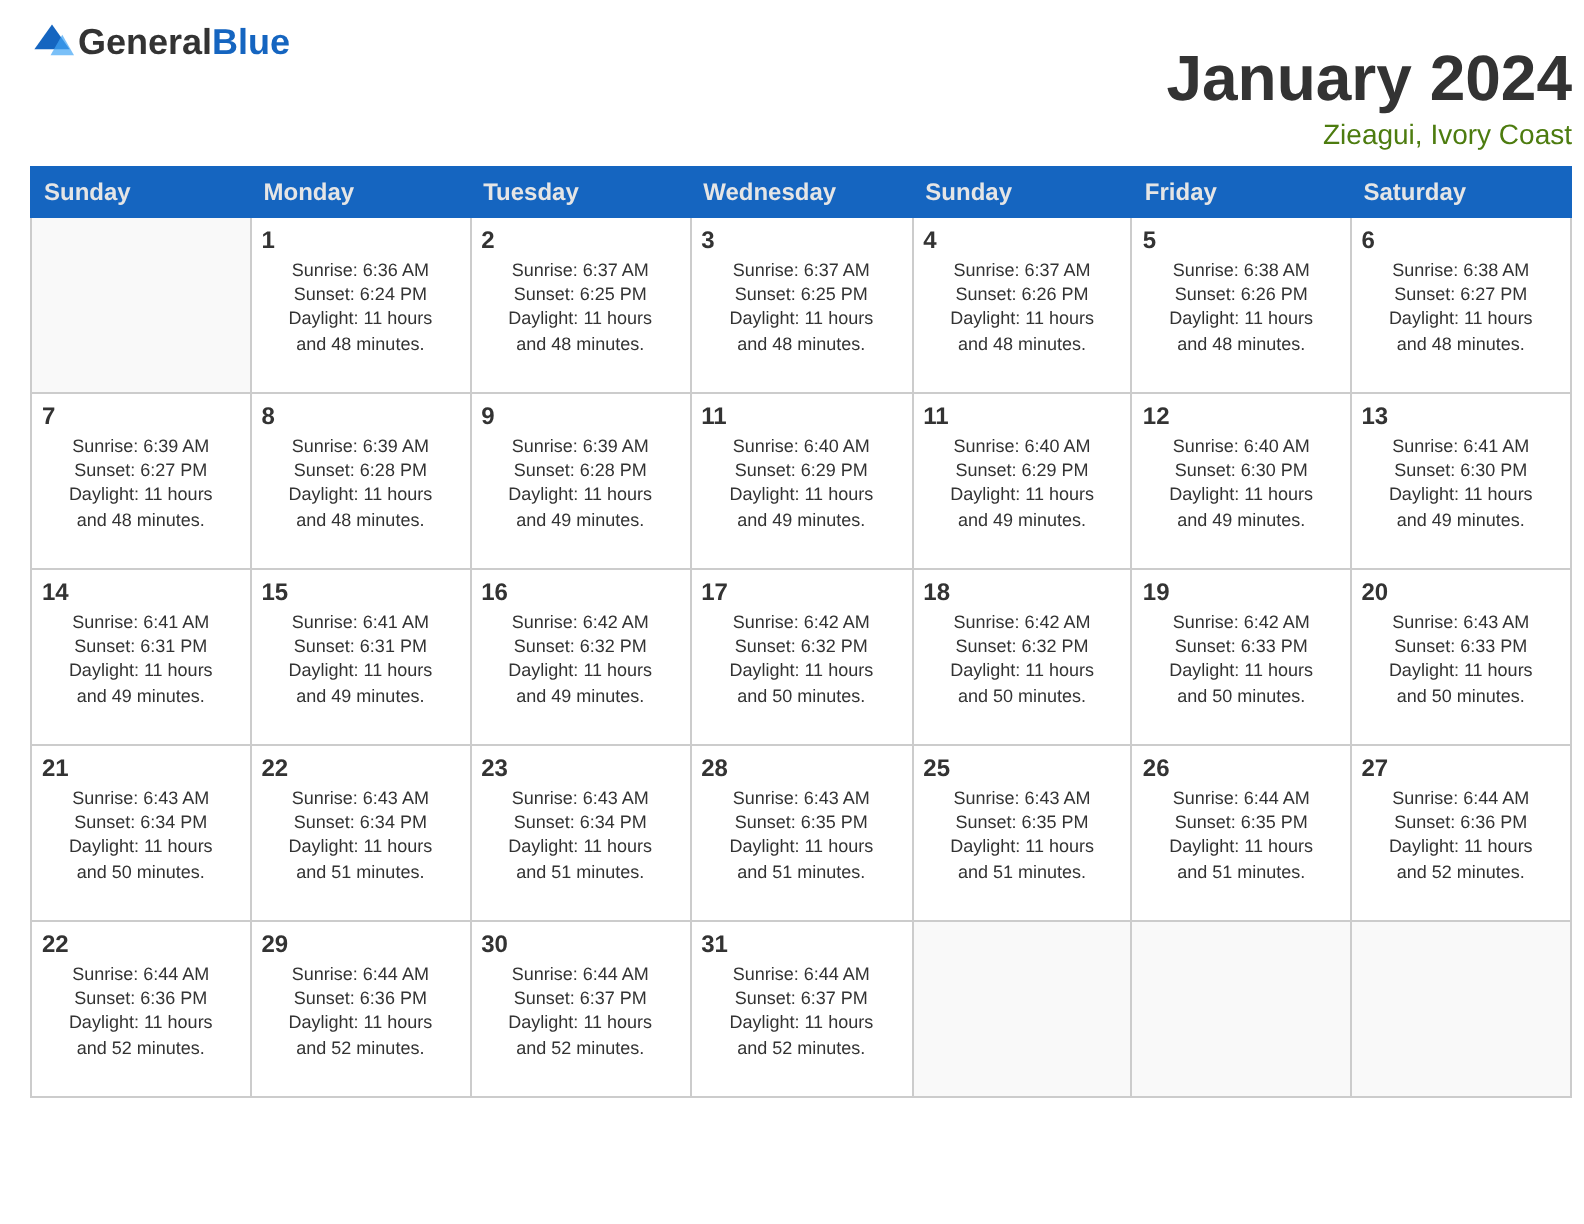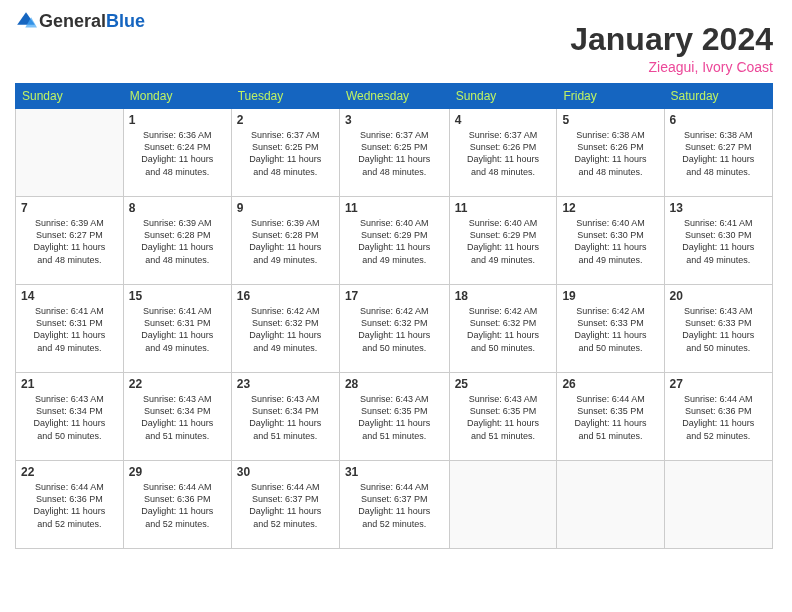--- a/index.html
+++ b/index.html
@@ -7,21 +7,21 @@
       font-family: Arial, sans-serif;
       background: #fff;
       width: 792px;
       height: 612px;
       overflow: hidden;
     }
     .page {
       width: 792px;
       min-height: 612px;
       background: #fff;
-      padding: 10px 19px 10px 15px;
+      padding: 10px 6px 10px 15px;
     }
     .header {
       display: flex;
       justify-content: space-between;
       align-items: flex-start;
       margin-bottom: 8px;
     }
     .logo {
       display: flex;
       align-items: center;
@@ -46,36 +46,36 @@
     }
     .month-title {
       font-size: 32px;
       font-weight: bold;
       color: #333;
       line-height: 1.1;
       margin-top: 12px;
     }
     .location-title {
       font-size: 14px;
-      color: #ec4899;
+      color: #4d7c0f;
       margin-top: 2px;
       text-align: right;
     }
     .calendar {
       width: 100%;
       border-collapse: collapse;
       font-size: 10px;
     }
     .calendar th {
       background: #1565c0;
-      color: #bef264;
+      color: #e5e5e5;
       text-align: left;
       padding: 5px 6px;
       font-size: 12px;
-      font-weight: normal;
+      font-weight: bold;
       border: 1px solid #1565c0;
     }
     .calendar td {
       border: 1px solid #ccc;
       vertical-align: top;
       padding: 4px 5px;
       width: 113px;
       height: 88px;
     }
     .day-number {

